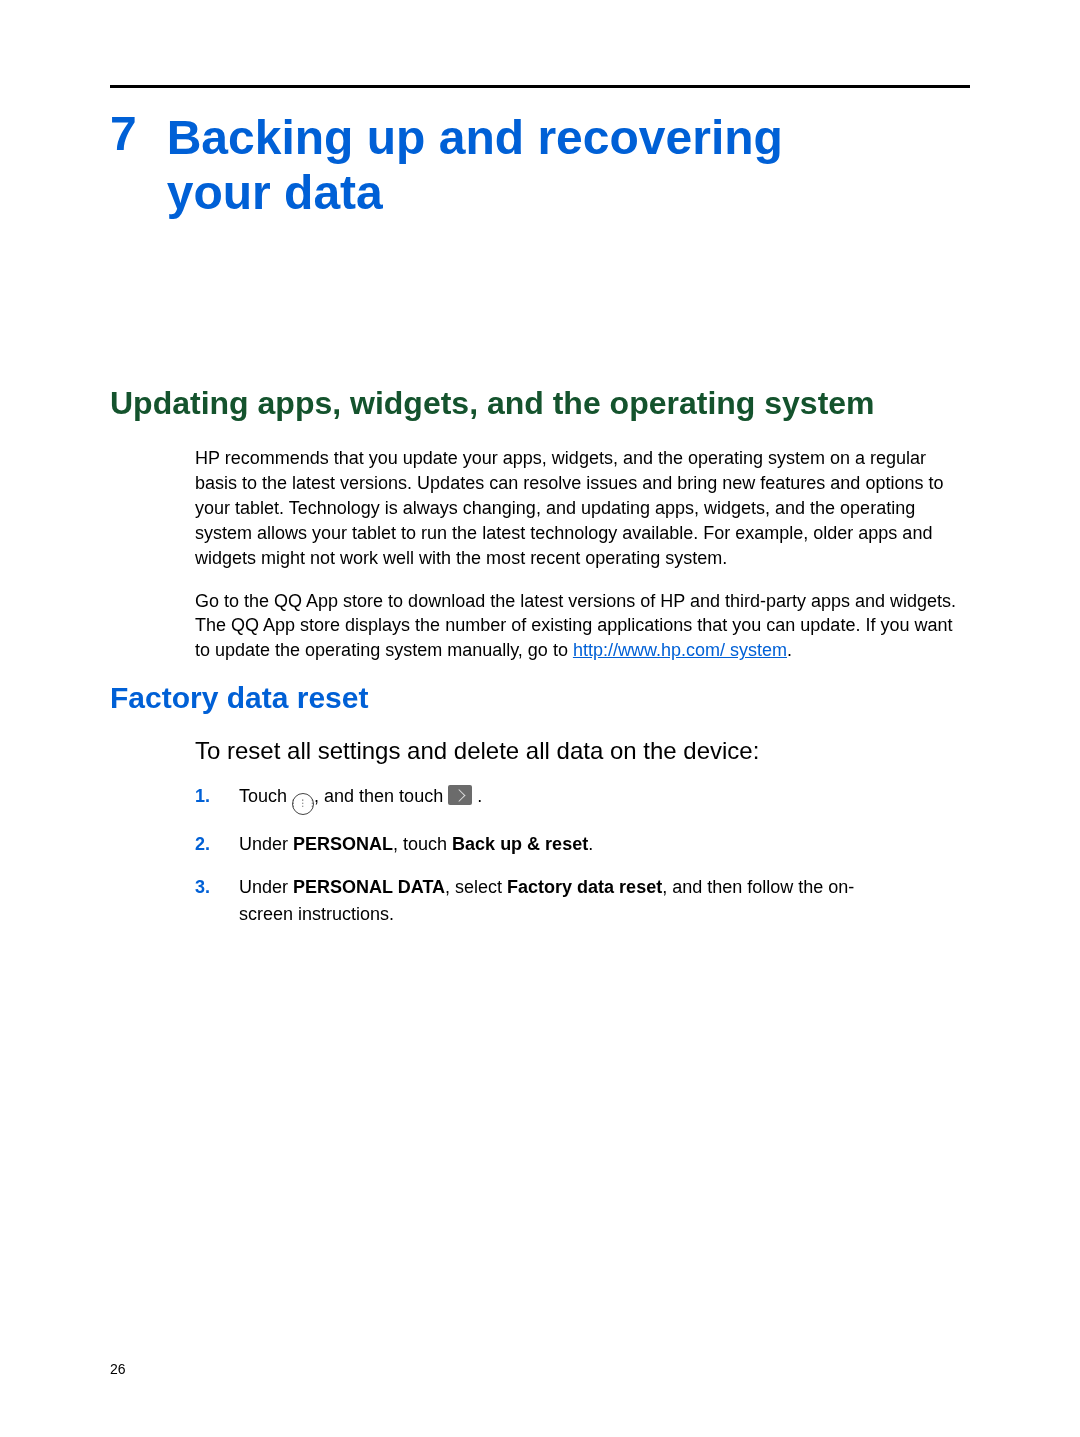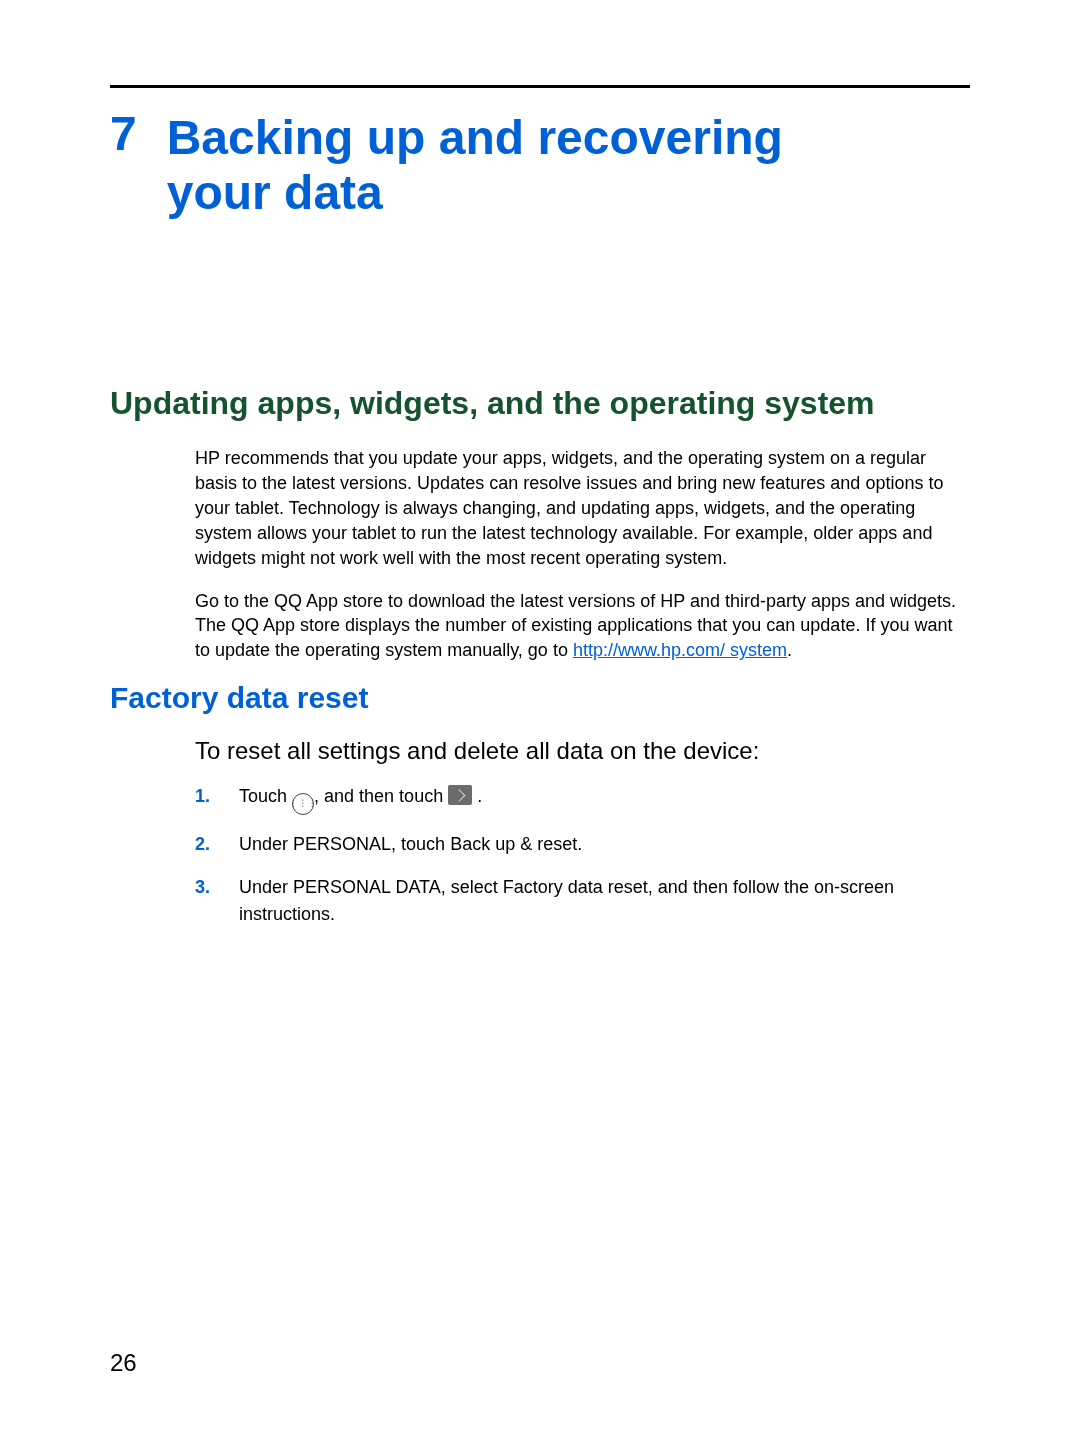--- a/index.html
+++ b/index.html
@@ -117,25 +117,25 @@
     position:absolute;
     width:8px; height:8px;
     border:1.5px solid #ddd;
     border-left:none; border-bottom:none;
     transform: rotate(45deg) translate(-1px, 1px);
   }
   .footer {
     position: absolute;
     bottom: 60px;
     left: 110px;
-    font-size: 24px;
+    font-size: 14px;
     display: flex;
     gap: 24px;
   }
-  .bold { font-weight: 400; text-align: right; }
+  .bold { font-weight: 700; text-align: right; }
 </style>
 </head>
 <body>
 
 <hr class="rule">
 
 <div class="chapter-head">
   <div class="chapter-num">7</div>
   <div class="chapter-title">Backing up and recovering your data</div>
 </div>

